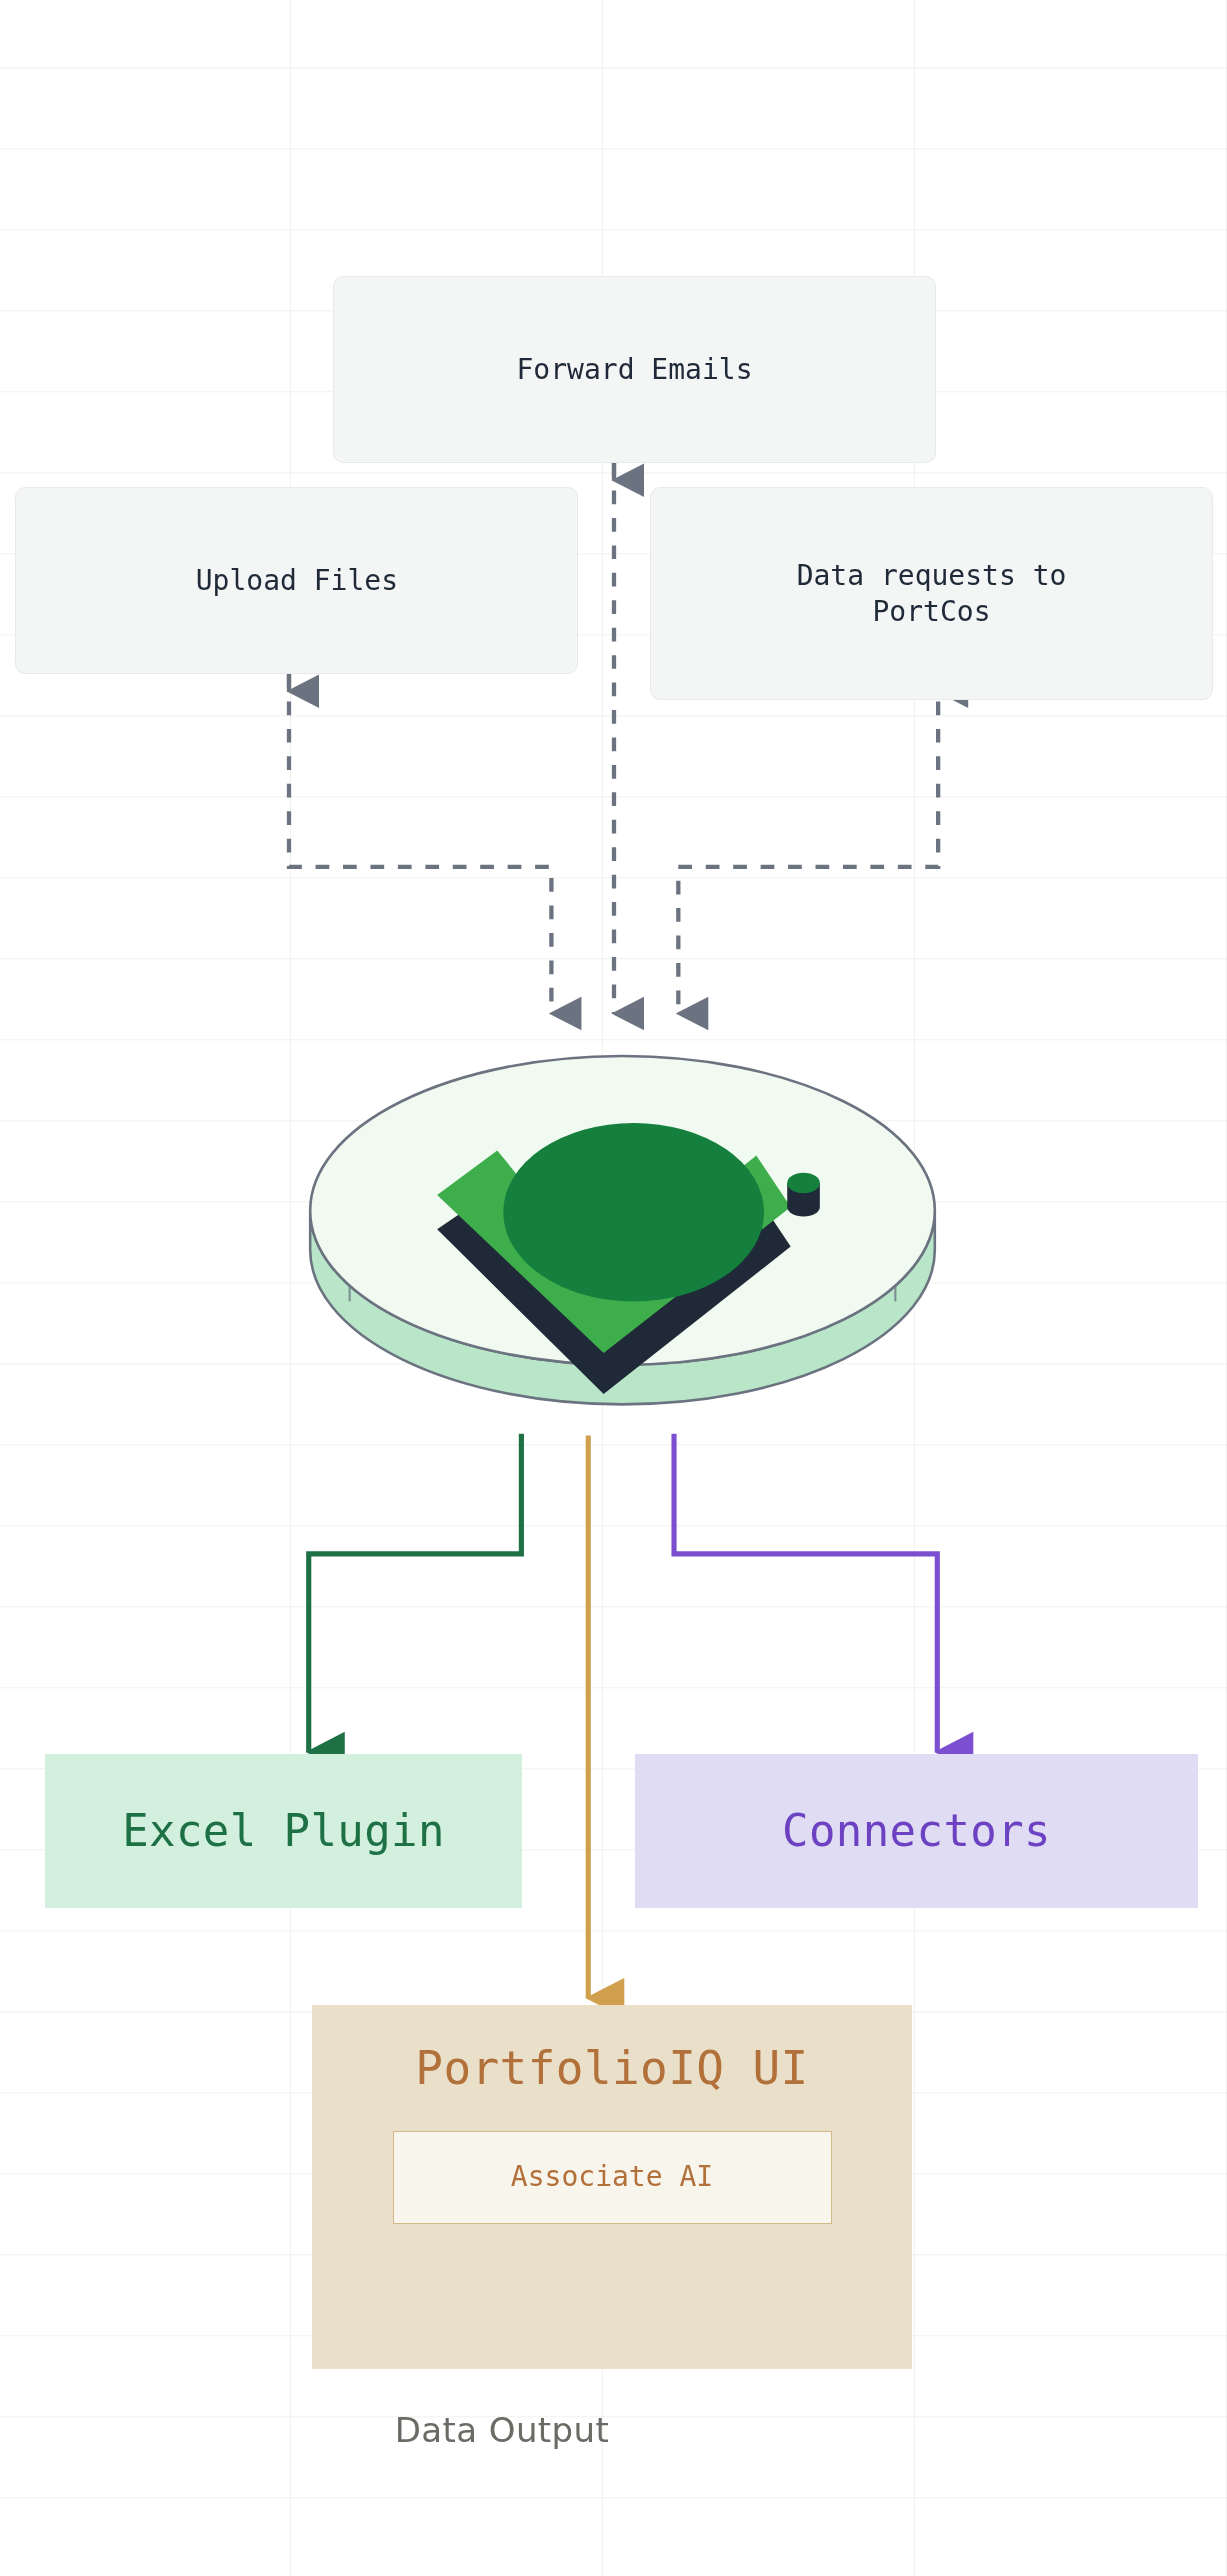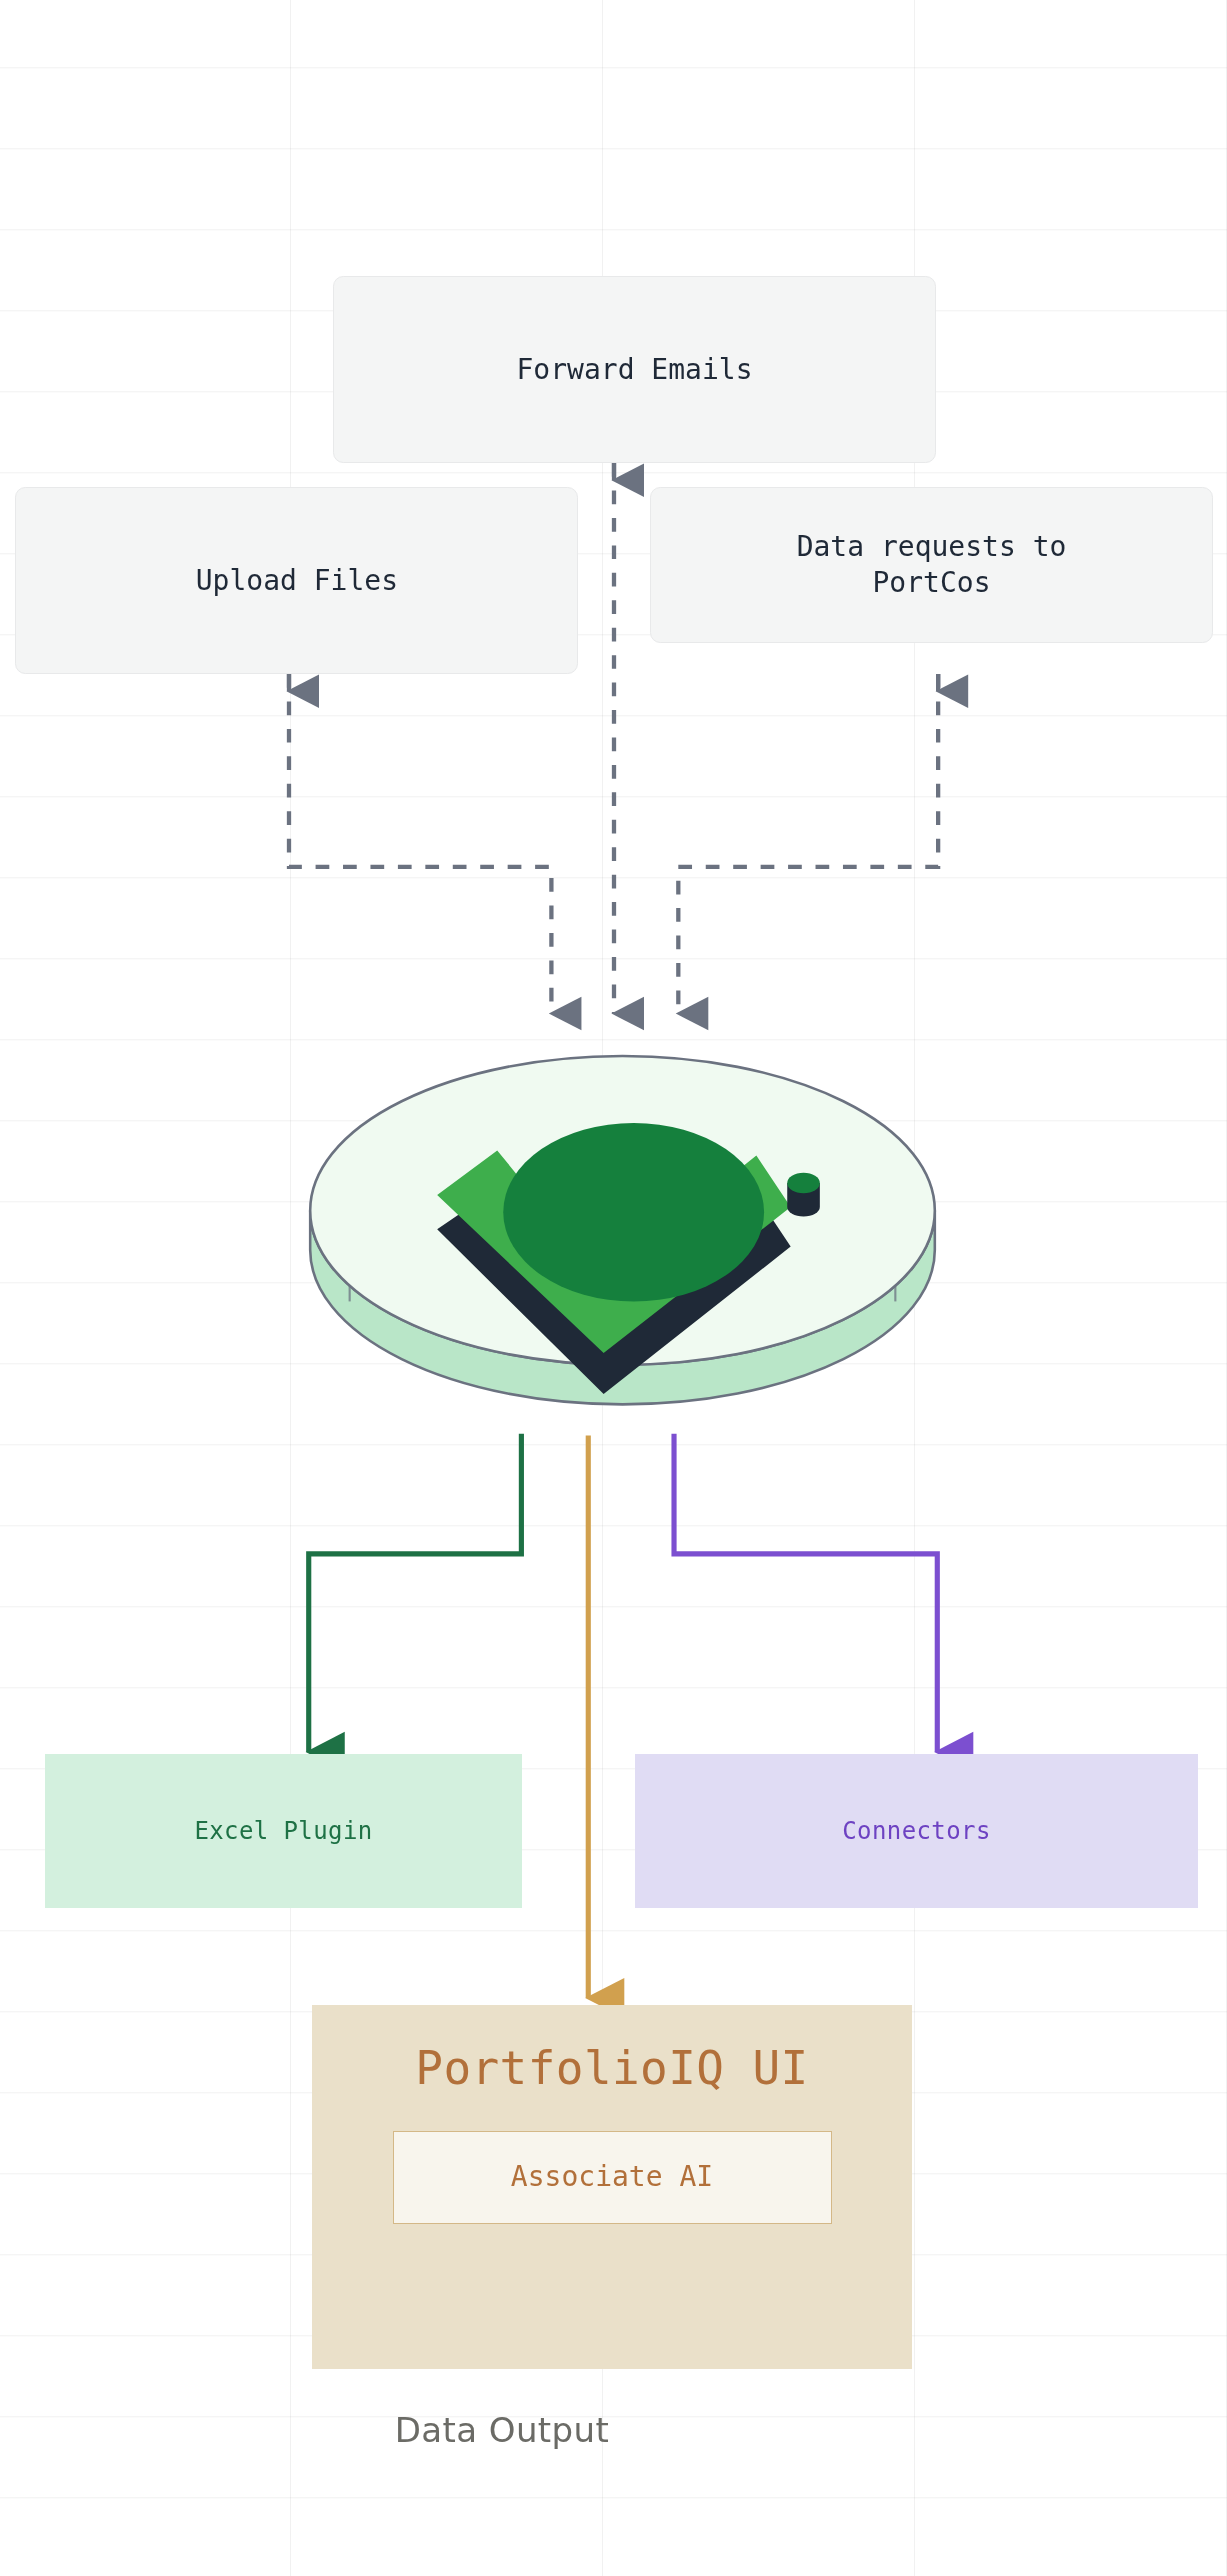--- a/index.html
+++ b/index.html
@@ -54,21 +54,21 @@
   .input-node {
     background: #f4f5f5;
     border: 0.9px solid #e8e9ea;
     border-radius: 10.3px;
     color: #1f2937;
     font-size: 28px;
     padding: 5.1px 15.4px;
   }
 
   .out-node {
-    font-size: 24px;
+    font-size: 44px;
     letter-spacing: 0.4px;
   }
 
   .node-excel {
     background: #d3f0de;
     color: #1e7145;
   }
 
   .node-connectors {
     background: #e0dcf4;
@@ -160,21 +160,21 @@
   <div class="section-label" style="left:8px; top:2410px; width:988px;">Data Output</div>
 
   <div class="node input-node" style="left:333px; top:276px; width:603px; height:187px;">
     <span>Forward Emails</span>
   </div>
 
   <div class="node input-node" style="left:15.4px; top:487px; width:563px; height:187px;">
     <span>Upload Files</span>
   </div>
 
-  <div class="node input-node" style="left:650px; top:487px; width:563px; height:156px;justify-content:center;">
+  <div class="node input-node" style="left:650px; top:487px; width:563px; height:213px;justify-content:center;">
     <span style="max-width:403px; display:inline-block;">Data requests to PortCos</span>
   </div>
 
   <div class="db-wrap" style="left:305px; top:1020px; width:635px; height:429px;">
     <svg width="635" height="429" viewBox="0 0 740 500" xmlns="http://www.w3.org/2000/svg">
 
       <path d="M6,222 A364,180 0 0 0 734,222 L734,268 A364,180 0 0 1 6,268 Z" fill="#b9e6c8" stroke="#6b7280" stroke-width="3"></path>
 
       <line x1="52" y1="282" x2="52" y2="328" stroke="#6b7280" stroke-width="2.5" opacity="0.75"></line>
       <line x1="688" y1="282" x2="688" y2="328" stroke="#6b7280" stroke-width="2.5" opacity="0.75"></line>

